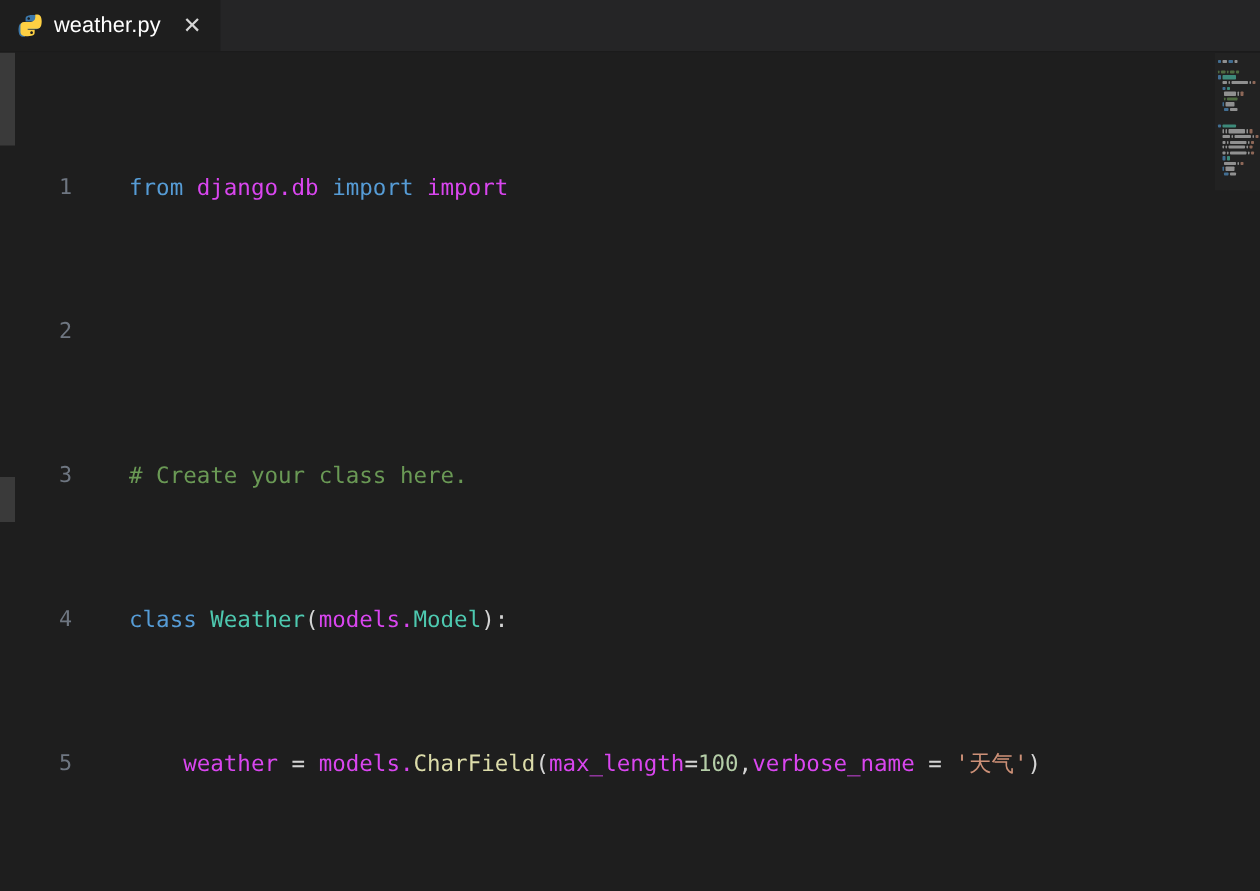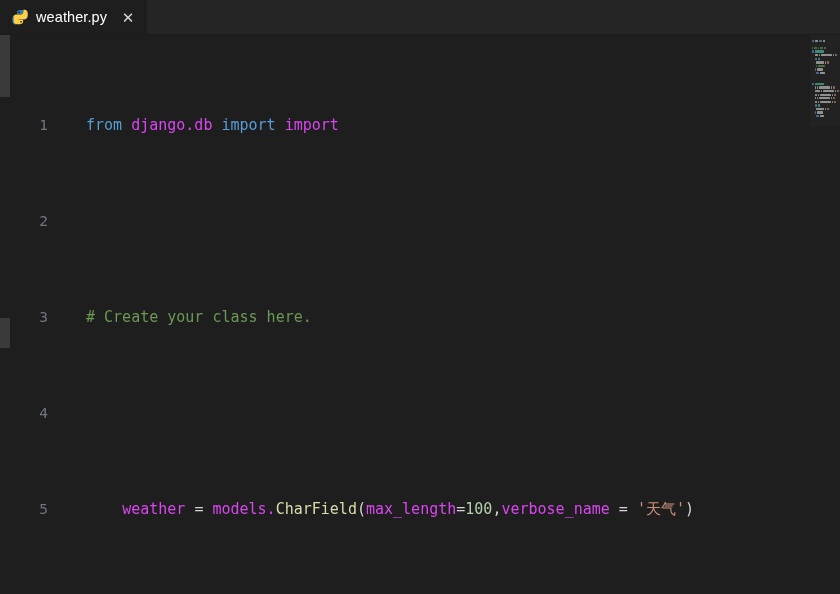--- a/index.html
+++ b/index.html
@@ -190,20 +190,21 @@
       <span class="code"></span>
     </div>
 
     <div class="line">
       <span class="ln">3</span>
       <span class="code com"># Create your class here.</span>
     </div>
 
     <div class="line">
       <span class="ln">4</span>
+      <span class="code"><span class="kw">class</span> <span class="cls">Weather</span><span class="op">(</span><span class="pln">models.</span><span class="cls">Model</span><span class="op">):</span></span>
     </div>
 
     <div class="line">
       <span class="ln">5</span>
       <span class="code">    <span class="pln">weather</span> <span class="op">=</span> <span class="pln">models.</span><span class="fn">CharField</span><span class="op">(</span><span class="pln">max_length</span><span class="op">=</span><span class="num">100</span><span class="op">,</span><span class="pln">verbose_name</span> <span class="op">=</span> <span class="str">'天气'</span><span class="op">)</span></span>
     </div>
 
     <div class="line">
       <span class="ln">6</span>
       <span class="code">     </span>

